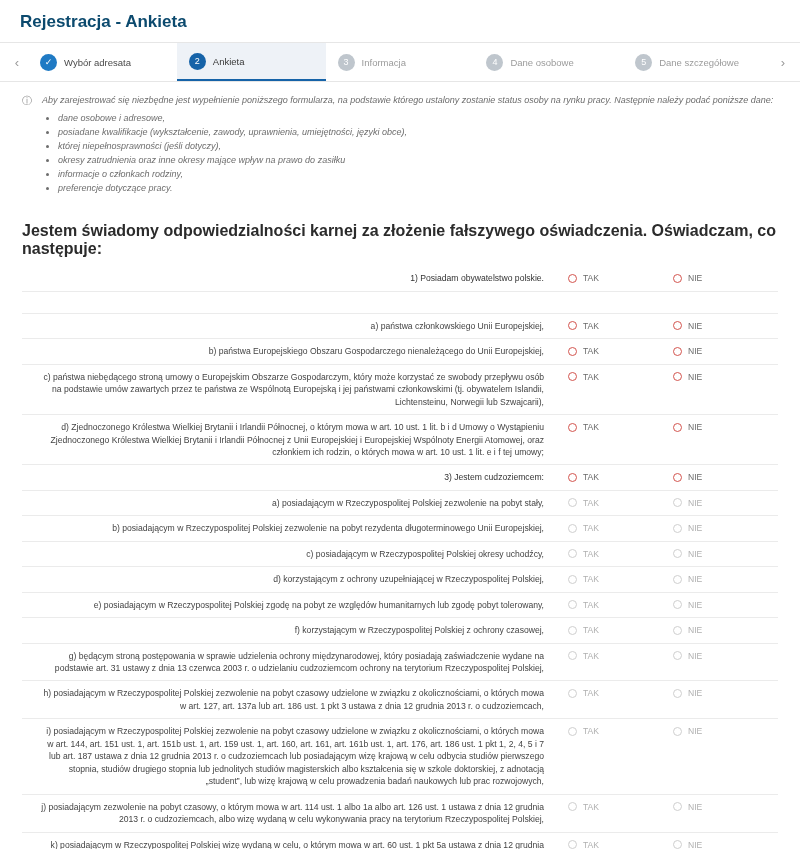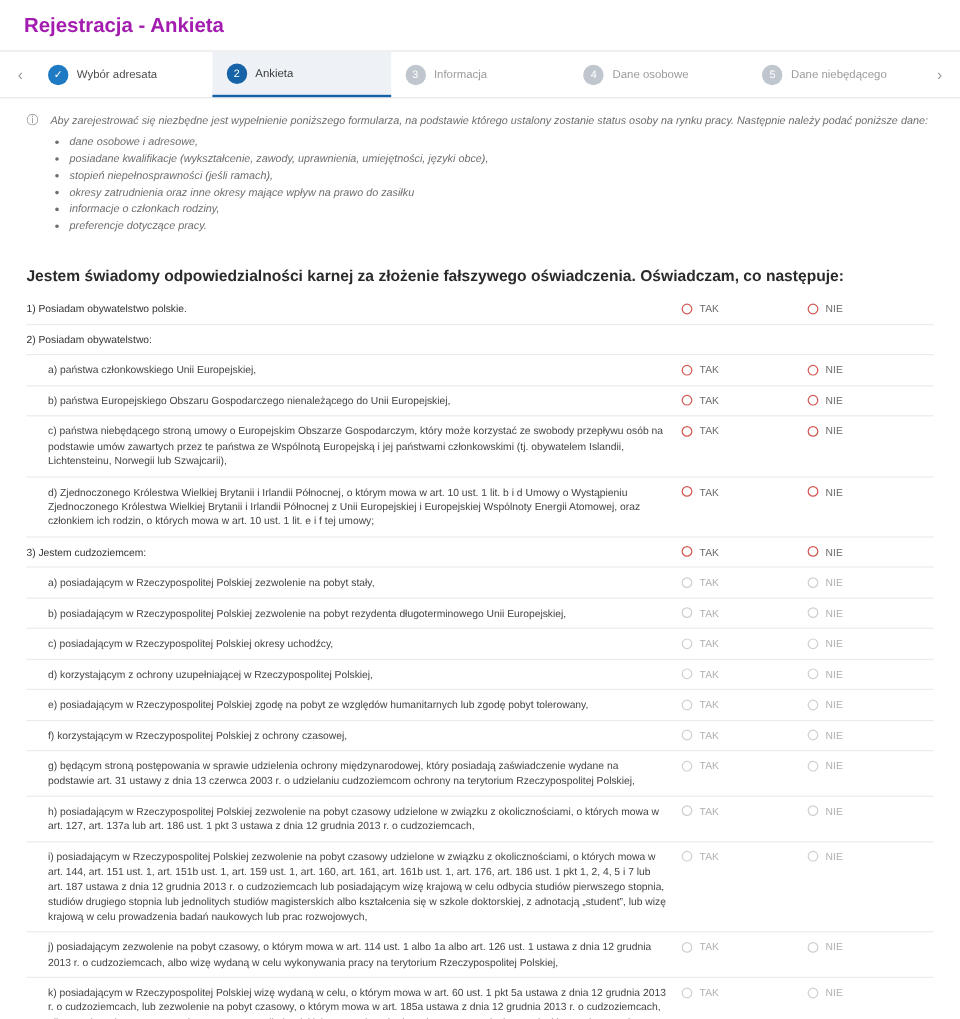--- a/index.html
+++ b/index.html
@@ -13,21 +13,21 @@
   .page {
     width: 800px;
     min-height: 849px;
     background: #ffffff;
     padding: 0;
     position: relative;
   }
   .page-title {
     font-size: 17px;
     font-weight: bold;
-    color: #a21caf;
+    color: #0c4a6e;
     padding: 12px 20px 10px 20px;
     margin: 0;
   }
   
   .stepper {
     display: flex;
     align-items: center;
     border-top: 1px solid #e6e6e6;
     border-bottom: 1px solid #e6e6e6;
     height: 40px;
@@ -93,42 +93,43 @@
     font-style: normal;
     font-size: 10px;
   }
   .note ul {
     margin: 5px 0 0 0;
     padding-left: 16px;
   }
   .note li { margin: 1px 0; }
   
   .declaration {
-    font-size: 13px;
+    font-size: 16px;
     font-weight: bold;
     color: #2b2b2b;
     padding: 22px 22px 8px 22px;
   }
   
   .qtable {
     padding: 0 22px 20px 22px;
   }
   .qrow {
     display: flex;
     align-items: flex-start;
     border-bottom: 1px solid #ebebeb;
     padding: 6px 0 6px 0;
     min-height: 22px;
   }
   .qtext {
     flex: 1;
     font-size: 8.6px;
     line-height: 1.45;
     color: #444;
-    padding-right: 12px;
+    padding-right: 24px;
+    text-align: right;
   }
   .qtext.head { color: #333; }
   .qtext.sub { padding-left: 18px; }
   .opts {
     display: flex;
     flex: none;
     width: 210px;
     align-items: flex-start;
     padding-top: 1px;
   }
@@ -172,34 +173,34 @@
       <div class="step">
         <span class="step-badge">3</span>
         <span class="step-label">Informacja</span>
       </div>
       <div class="step">
         <span class="step-badge">4</span>
         <span class="step-label">Dane osobowe</span>
       </div>
       <div class="step">
         <span class="step-badge">5</span>
-        <span class="step-label">Dane niebędącego</span>
+        <span class="step-label">Dane szczegółowe</span>
       </div>
     </div>
     <div class="step-arrow">›</div>
   </div>
 
   <div class="note">
     <div class="note-icon">ⓘ</div>
     <div>
       <div>Aby zarejestrować się niezbędne jest wypełnienie poniższego formularza, na podstawie którego ustalony zostanie status osoby na rynku pracy. Następnie należy podać poniższe dane:</div>
       <ul>
         <li>dane osobowe i adresowe,</li>
         <li>posiadane kwalifikacje (wykształcenie, zawody, uprawnienia, umiejętności, języki obce),</li>
-        <li>stopień niepełnosprawności (jeśli ramach),</li>
+        <li>której niepełnosprawności (jeśli dotyczy),</li>
         <li>okresy zatrudnienia oraz inne okresy mające wpływ na prawo do zasiłku</li>
         <li>informacje o członkach rodziny,</li>
         <li>preferencje dotyczące pracy.</li>
       </ul>
     </div>
   </div>
 
   <div class="declaration">Jestem świadomy odpowiedzialności karnej za złożenie fałszywego oświadczenia. Oświadczam, co następuje:</div>
 
   <div class="qtable" id="questions">
@@ -210,21 +211,20 @@
             <span class="radio"></span>
             <span>TAK</span>
           </label>
           <label class="opt no enabled">
             <span class="radio"></span>
             <span>NIE</span>
           </label>
         </div>
       </div>
       <div class="qrow">
-        <div class="qtext head">2) Posiadam obywatelstwo:</div>
         <div class="opts"></div>
       </div>
       <div class="qrow">
         <div class="qtext sub">a) państwa członkowskiego Unii Europejskiej,</div>
         <div class="opts">
           <label class="opt yes enabled">
             <span class="radio"></span>
             <span>TAK</span>
           </label>
           <label class="opt no enabled">

